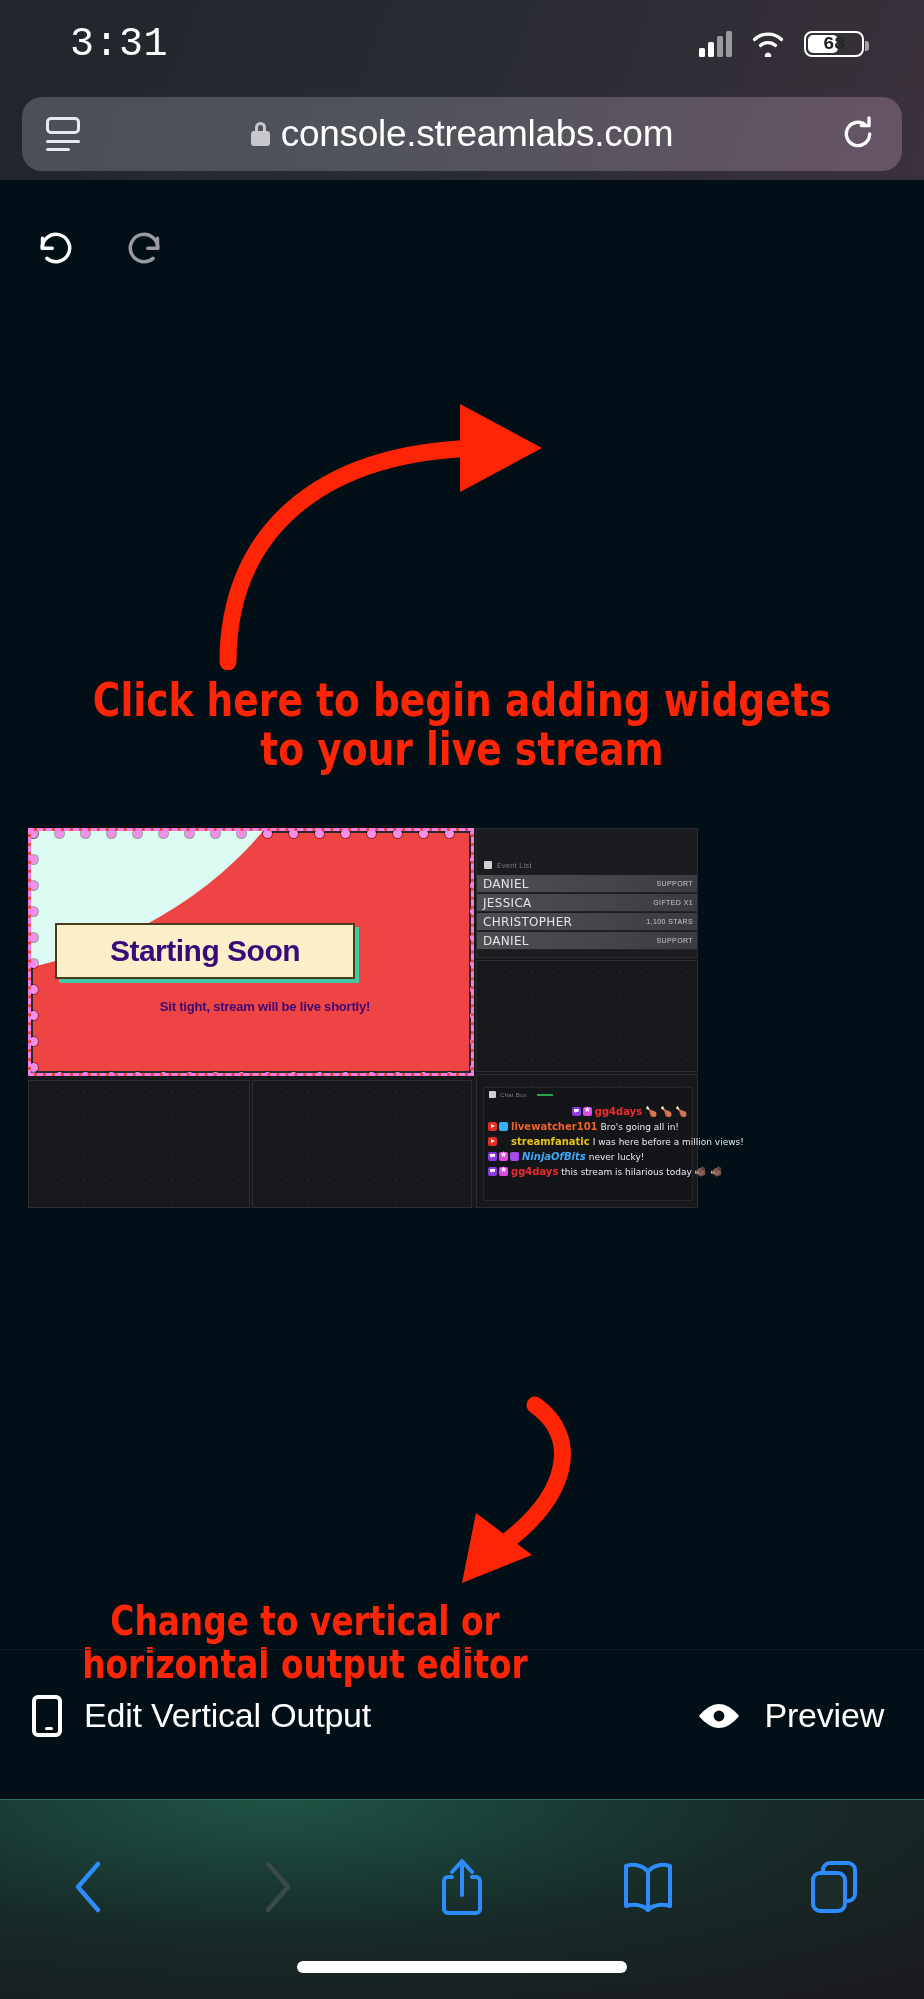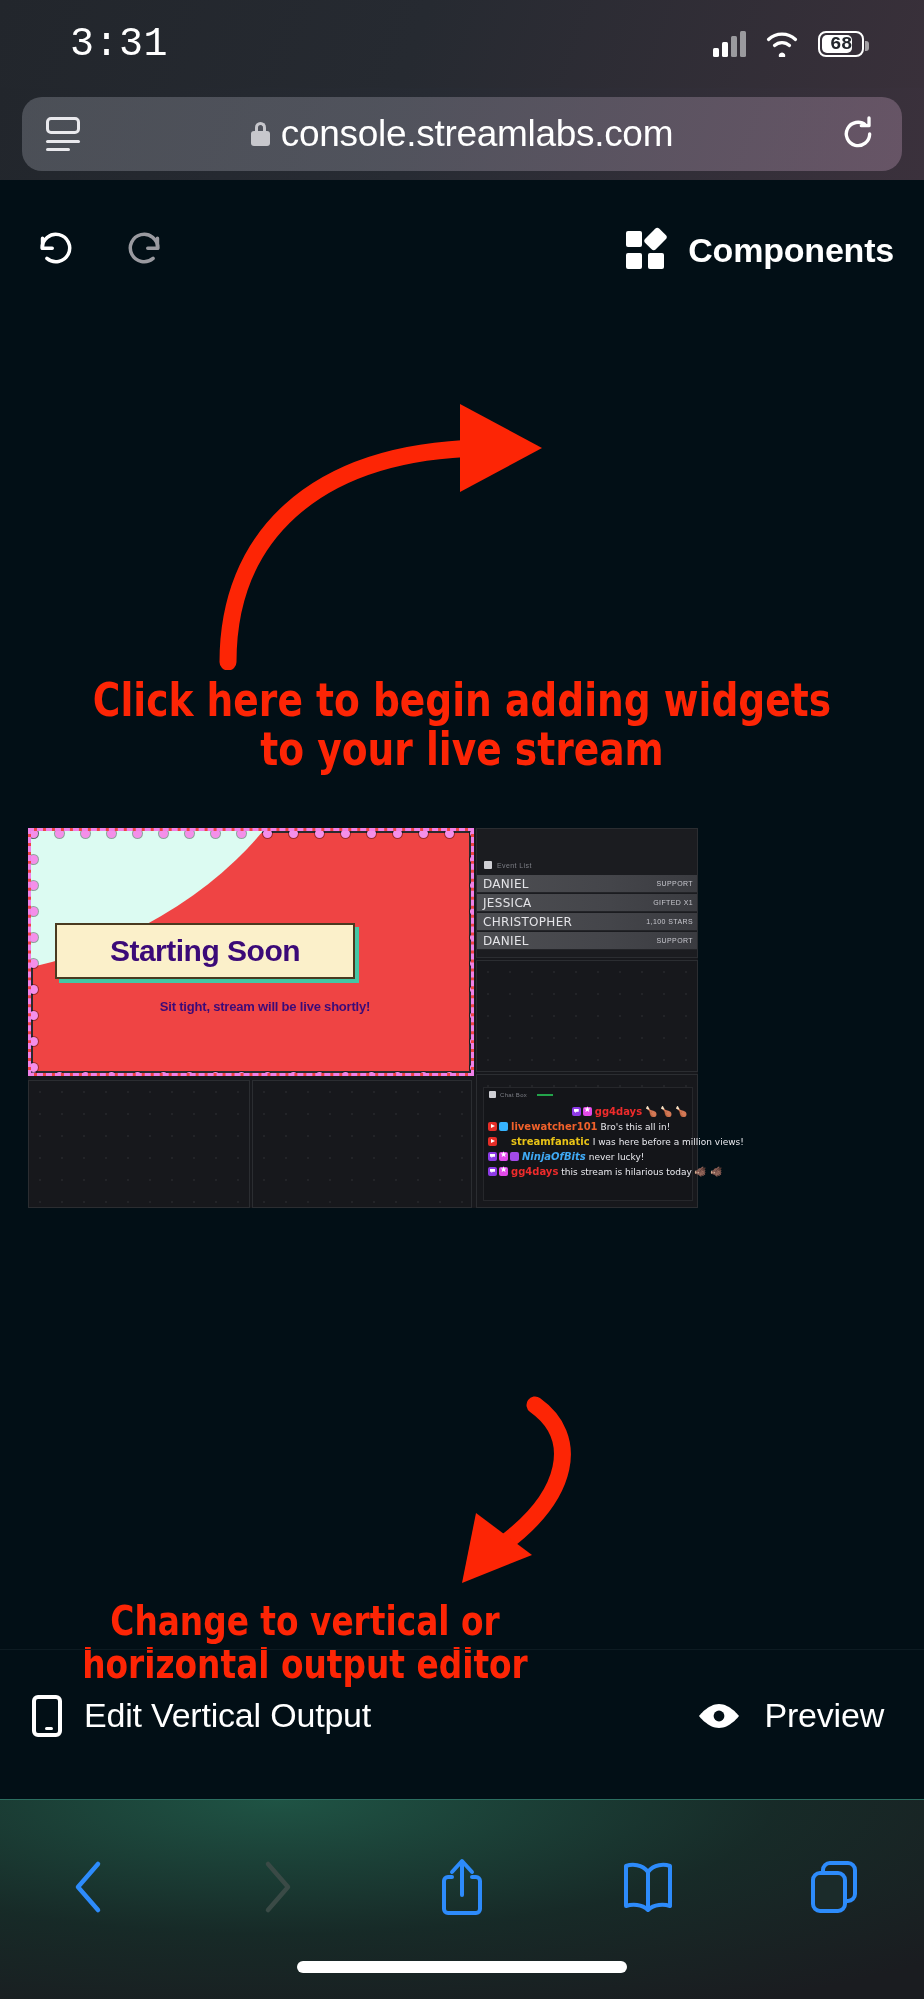--- a/index.html
+++ b/index.html
@@ -21,21 +21,21 @@
   }
   #clock{ color:#fff; font-size:40px; letter-spacing:.5px; font-weight:400; }
   .status-right{ display:flex; align-items:center; gap:18px; }
   .sig{ display:flex; align-items:flex-end; gap:3px; height:26px; }
   .sig i{ display:block; width:6px; background:#fff; border-radius:1.5px; }
   .sig i:nth-child(1){ height:9px; }
   .sig i:nth-child(2){ height:15px; }
   .sig i:nth-child(3){ height:21px; background:#9a9a9e; }
   .sig i:nth-child(4){ height:26px; background:#9a9a9e; }
   .batt{
-    width:46px; height:26px; border:2.5px solid #fff; border-radius:8px;
+    width:60px; height:26px; border:2.5px solid #fff; border-radius:8px;
     position:relative; display:flex; align-items:center;
   }
   .batt:after{ content:""; position:absolute; right:-7px; top:8px; width:4px; height:10px;
     background:#fff; opacity:.55; border-radius:0 3px 3px 0; }
   .batt .fill{ position:absolute; left:2px; top:2px; bottom:2px; width:30px; background:#fff; border-radius:5px; }
   .batt .num{ position:relative; z-index:2; width:100%; text-align:center; font-size:19px;
     font-weight:700; color:#22262c; letter-spacing:-.5px; }
 
   
   #safari-topbar{
@@ -276,29 +276,20 @@
           <path d="M5 11a7.5 7.5 0 1 1 2.6 5.6" stroke="#ffffff" stroke-width="1.9" fill="none" stroke-linecap="round"></path>
           <path d="M5.2 5.6V11h5.3" stroke="#ffffff" stroke-width="1.9" fill="none" stroke-linecap="round" stroke-linejoin="round"></path>
         </svg>
       </div>
       <div class="ico-btn">
         <svg width="44" height="44" viewBox="0 0 24 24">
           <path d="M19 11a7.5 7.5 0 1 0-2.6 5.6" stroke="#9a9aa0" stroke-width="1.9" fill="none" stroke-linecap="round"></path>
           <path d="M18.8 5.6V11h-5.3" stroke="#9a9aa0" stroke-width="1.9" fill="none" stroke-linecap="round" stroke-linejoin="round"></path>
         </svg>
       </div>
-    </div>
-    <div id="components-btn">
-      <div id="comp-grid">
-        <span class="g1"></span>
-          <span class="g2"></span>
-          <span class="g3"></span>
-          <span class="g4"></span>
-      </div>
-      <span id="components-label">Components</span>
     </div>
   </div>
 
   <svg class="arrow" style="left:150px; top:210px; width:480px; height:280px;" viewBox="0 0 480 280">
     <path d="M78 272 C 78 150, 160 62, 330 58" stroke="#fd2505" stroke-width="17" fill="none" stroke-linecap="round"></path>
     <path d="M310 14 L 392 58 L 310 102 Z" fill="#fd2505"></path>
   </svg>
 
   <div id="annot-top" class="annot">Click here to begin adding widgets to your live stream</div>
 
@@ -415,21 +406,21 @@
               </span>
               <span class="cname" style="color: rgb(238, 43, 43);">gg4days</span>
               <span class="emo">🍗 🍗 🍗</span>
             </div>
             <div class="cmsg">
               <span class="badges">
                 <span class="bdg bdg-yt"></span>
                 <span class="bdg bdg-mod"></span>
               </span>
               <span class="cname" style="color: rgb(240, 97, 43);">livewatcher101</span>
-              <span class="ctext">Bro's this all in!</span>
+              <span class="ctext">Bro's going all in!</span>
             </div>
             <div class="cmsg">
               <span class="badges">
                 <span class="bdg bdg-yt"></span>
                 <span class="bdg bdg-wr"></span>
               </span>
               <span class="cname" style="color: rgb(232, 195, 23);">streamfanatic</span>
               <span class="ctext">I was here before a million views!</span>
             </div>
             <div class="cmsg">

